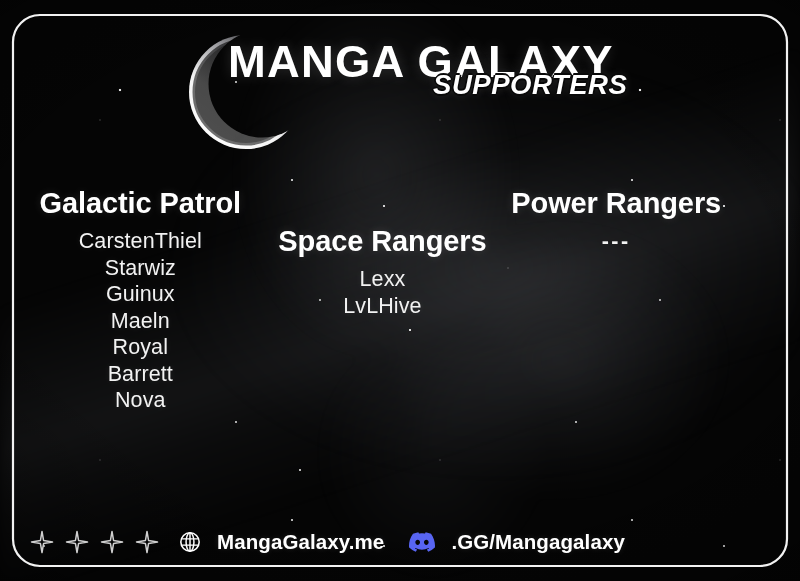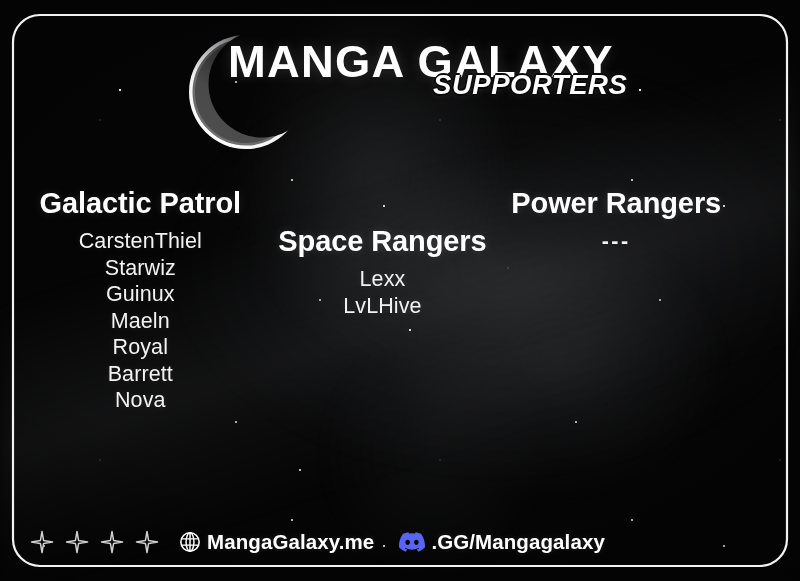--- a/index.html
+++ b/index.html
@@ -154,21 +154,21 @@
     display:flex; align-items:center;
   }
   .sparkles {
     display:flex; align-items:center; gap:11px;
     margin-left:16px; margin-right:20px;
   }
   .social-row {
     display:flex; align-items:center; gap:25px;
   }
   .social {
-    display:flex; align-items:center; gap:6px;
+    display:flex; align-items:center; gap:16px;
   }
   .social-label {
     font-size:20.5px; font-weight:600; color:#fff;
     letter-spacing:0.1px; line-height:1; white-space:nowrap;
     text-shadow:0 0 6px rgba(255,255,255,.12);
   }
   .icon-box { display:flex; align-items:center; justify-content:center; }
 </style>
 </head>
 <body>

